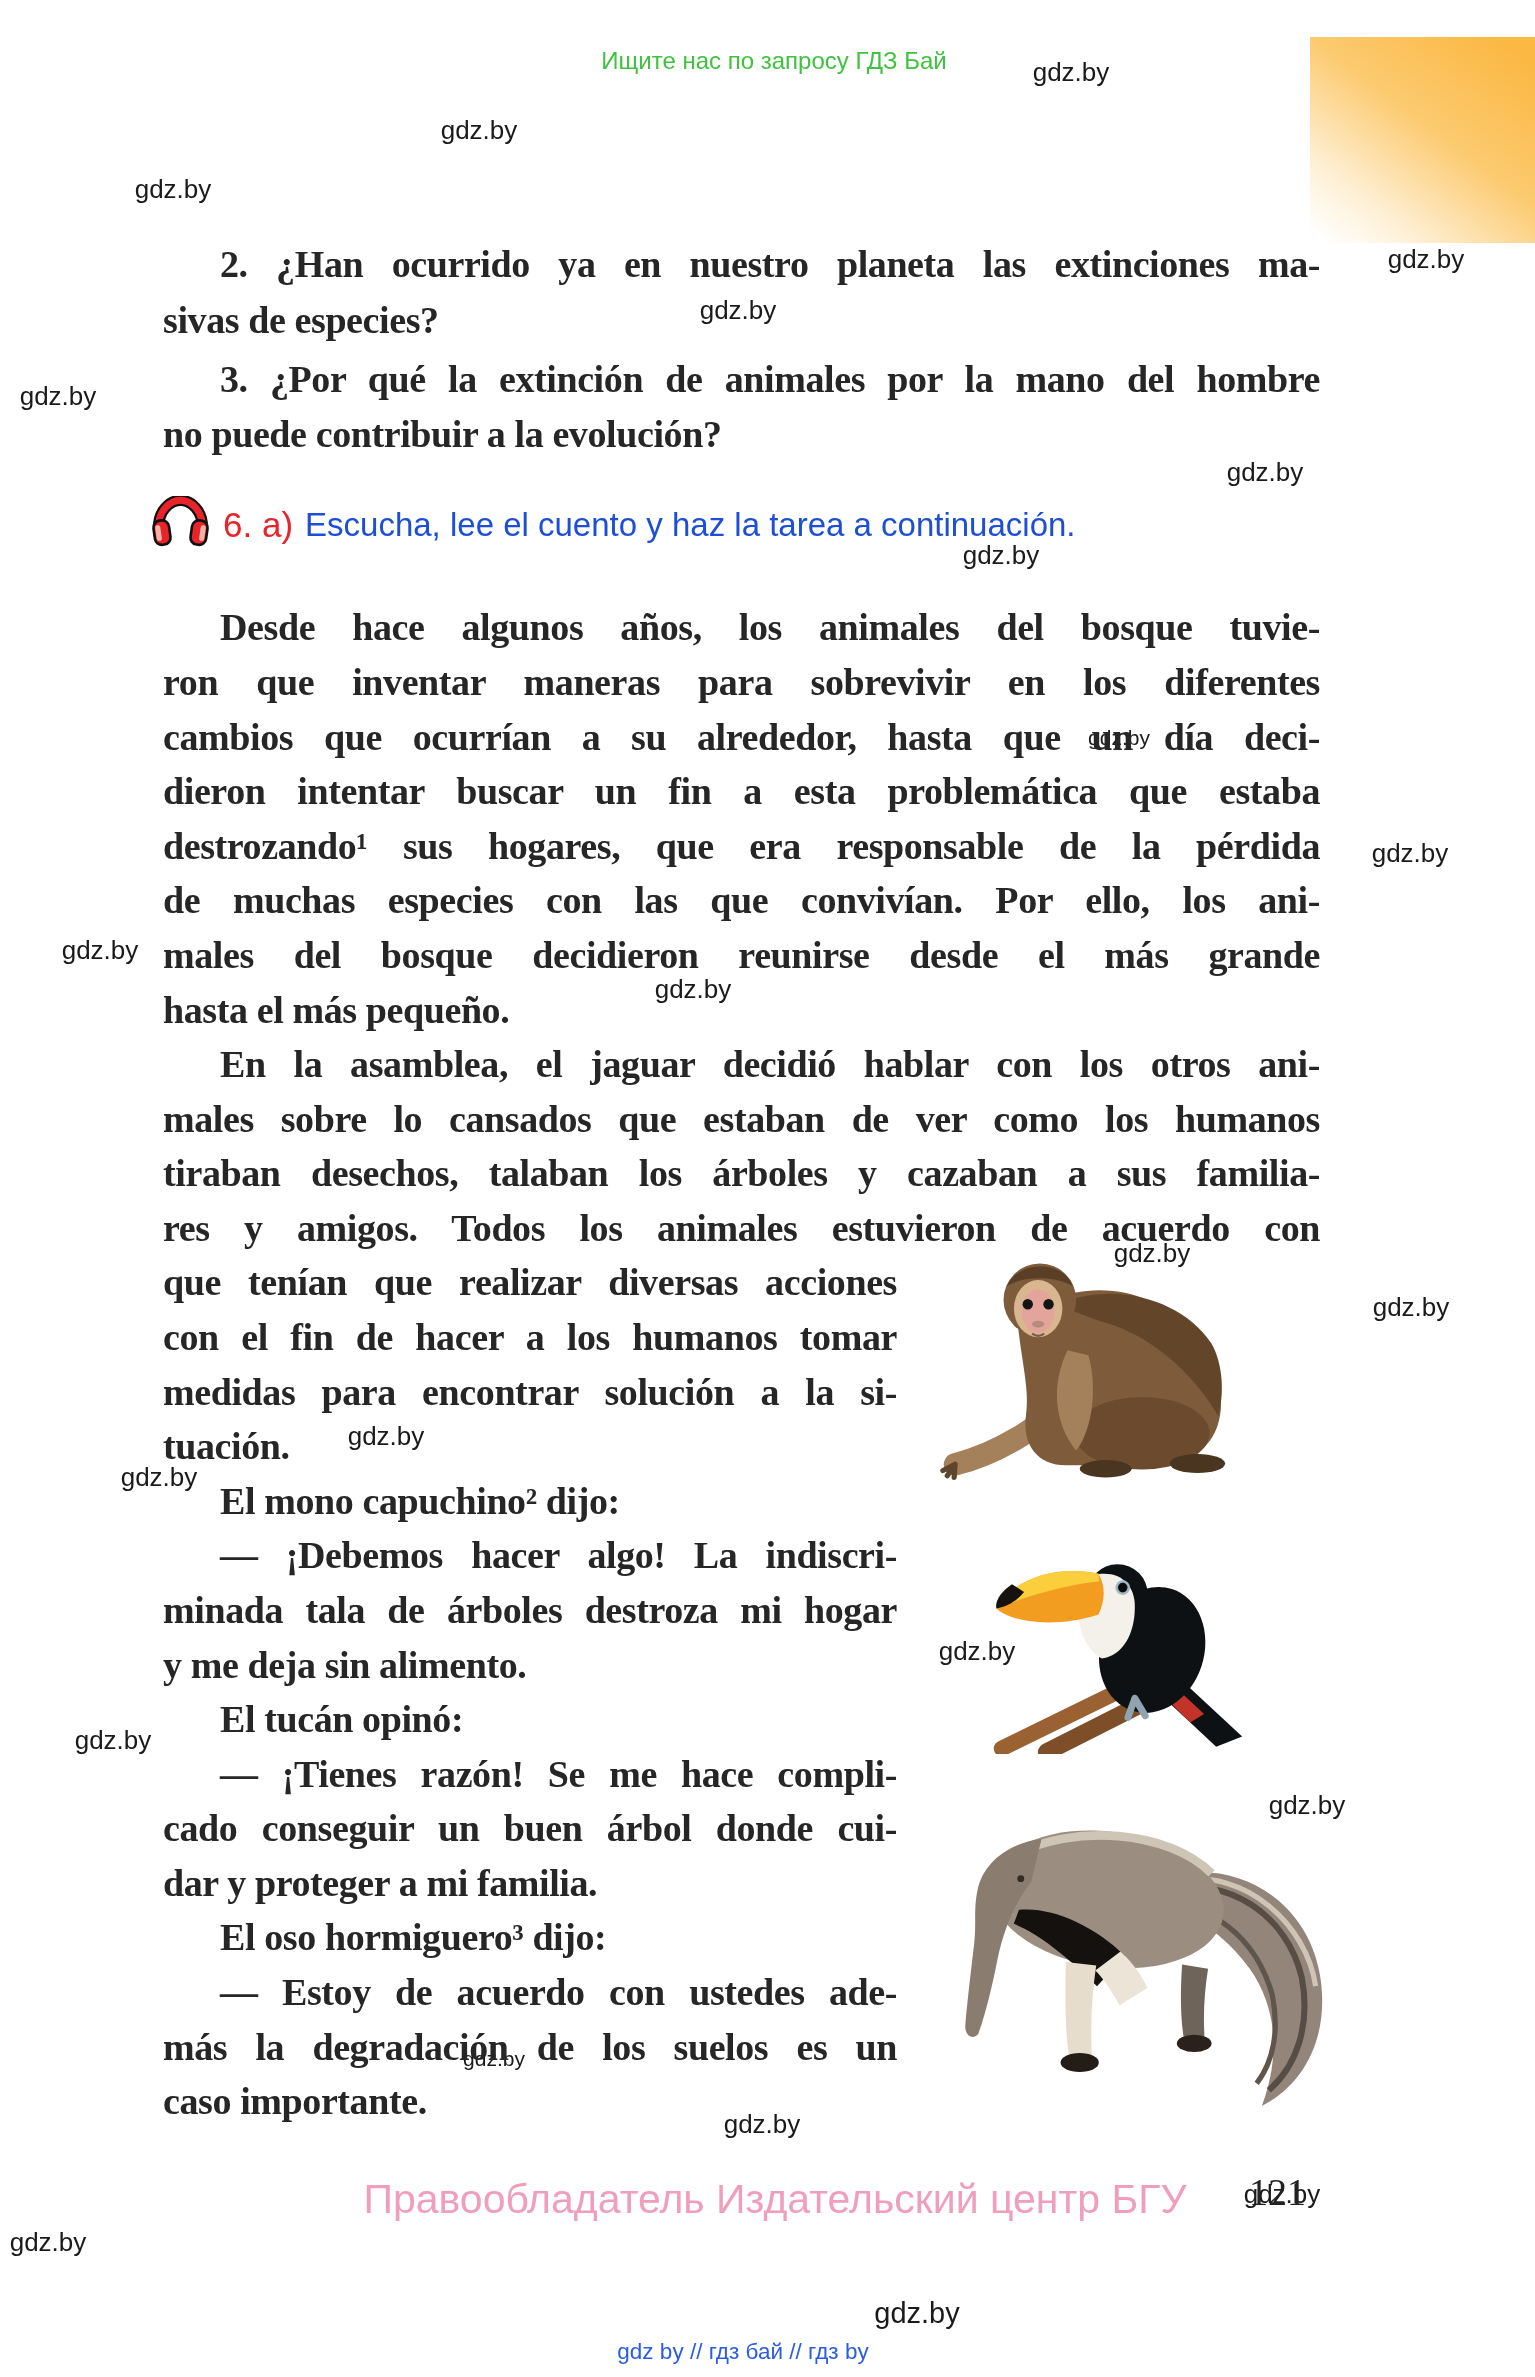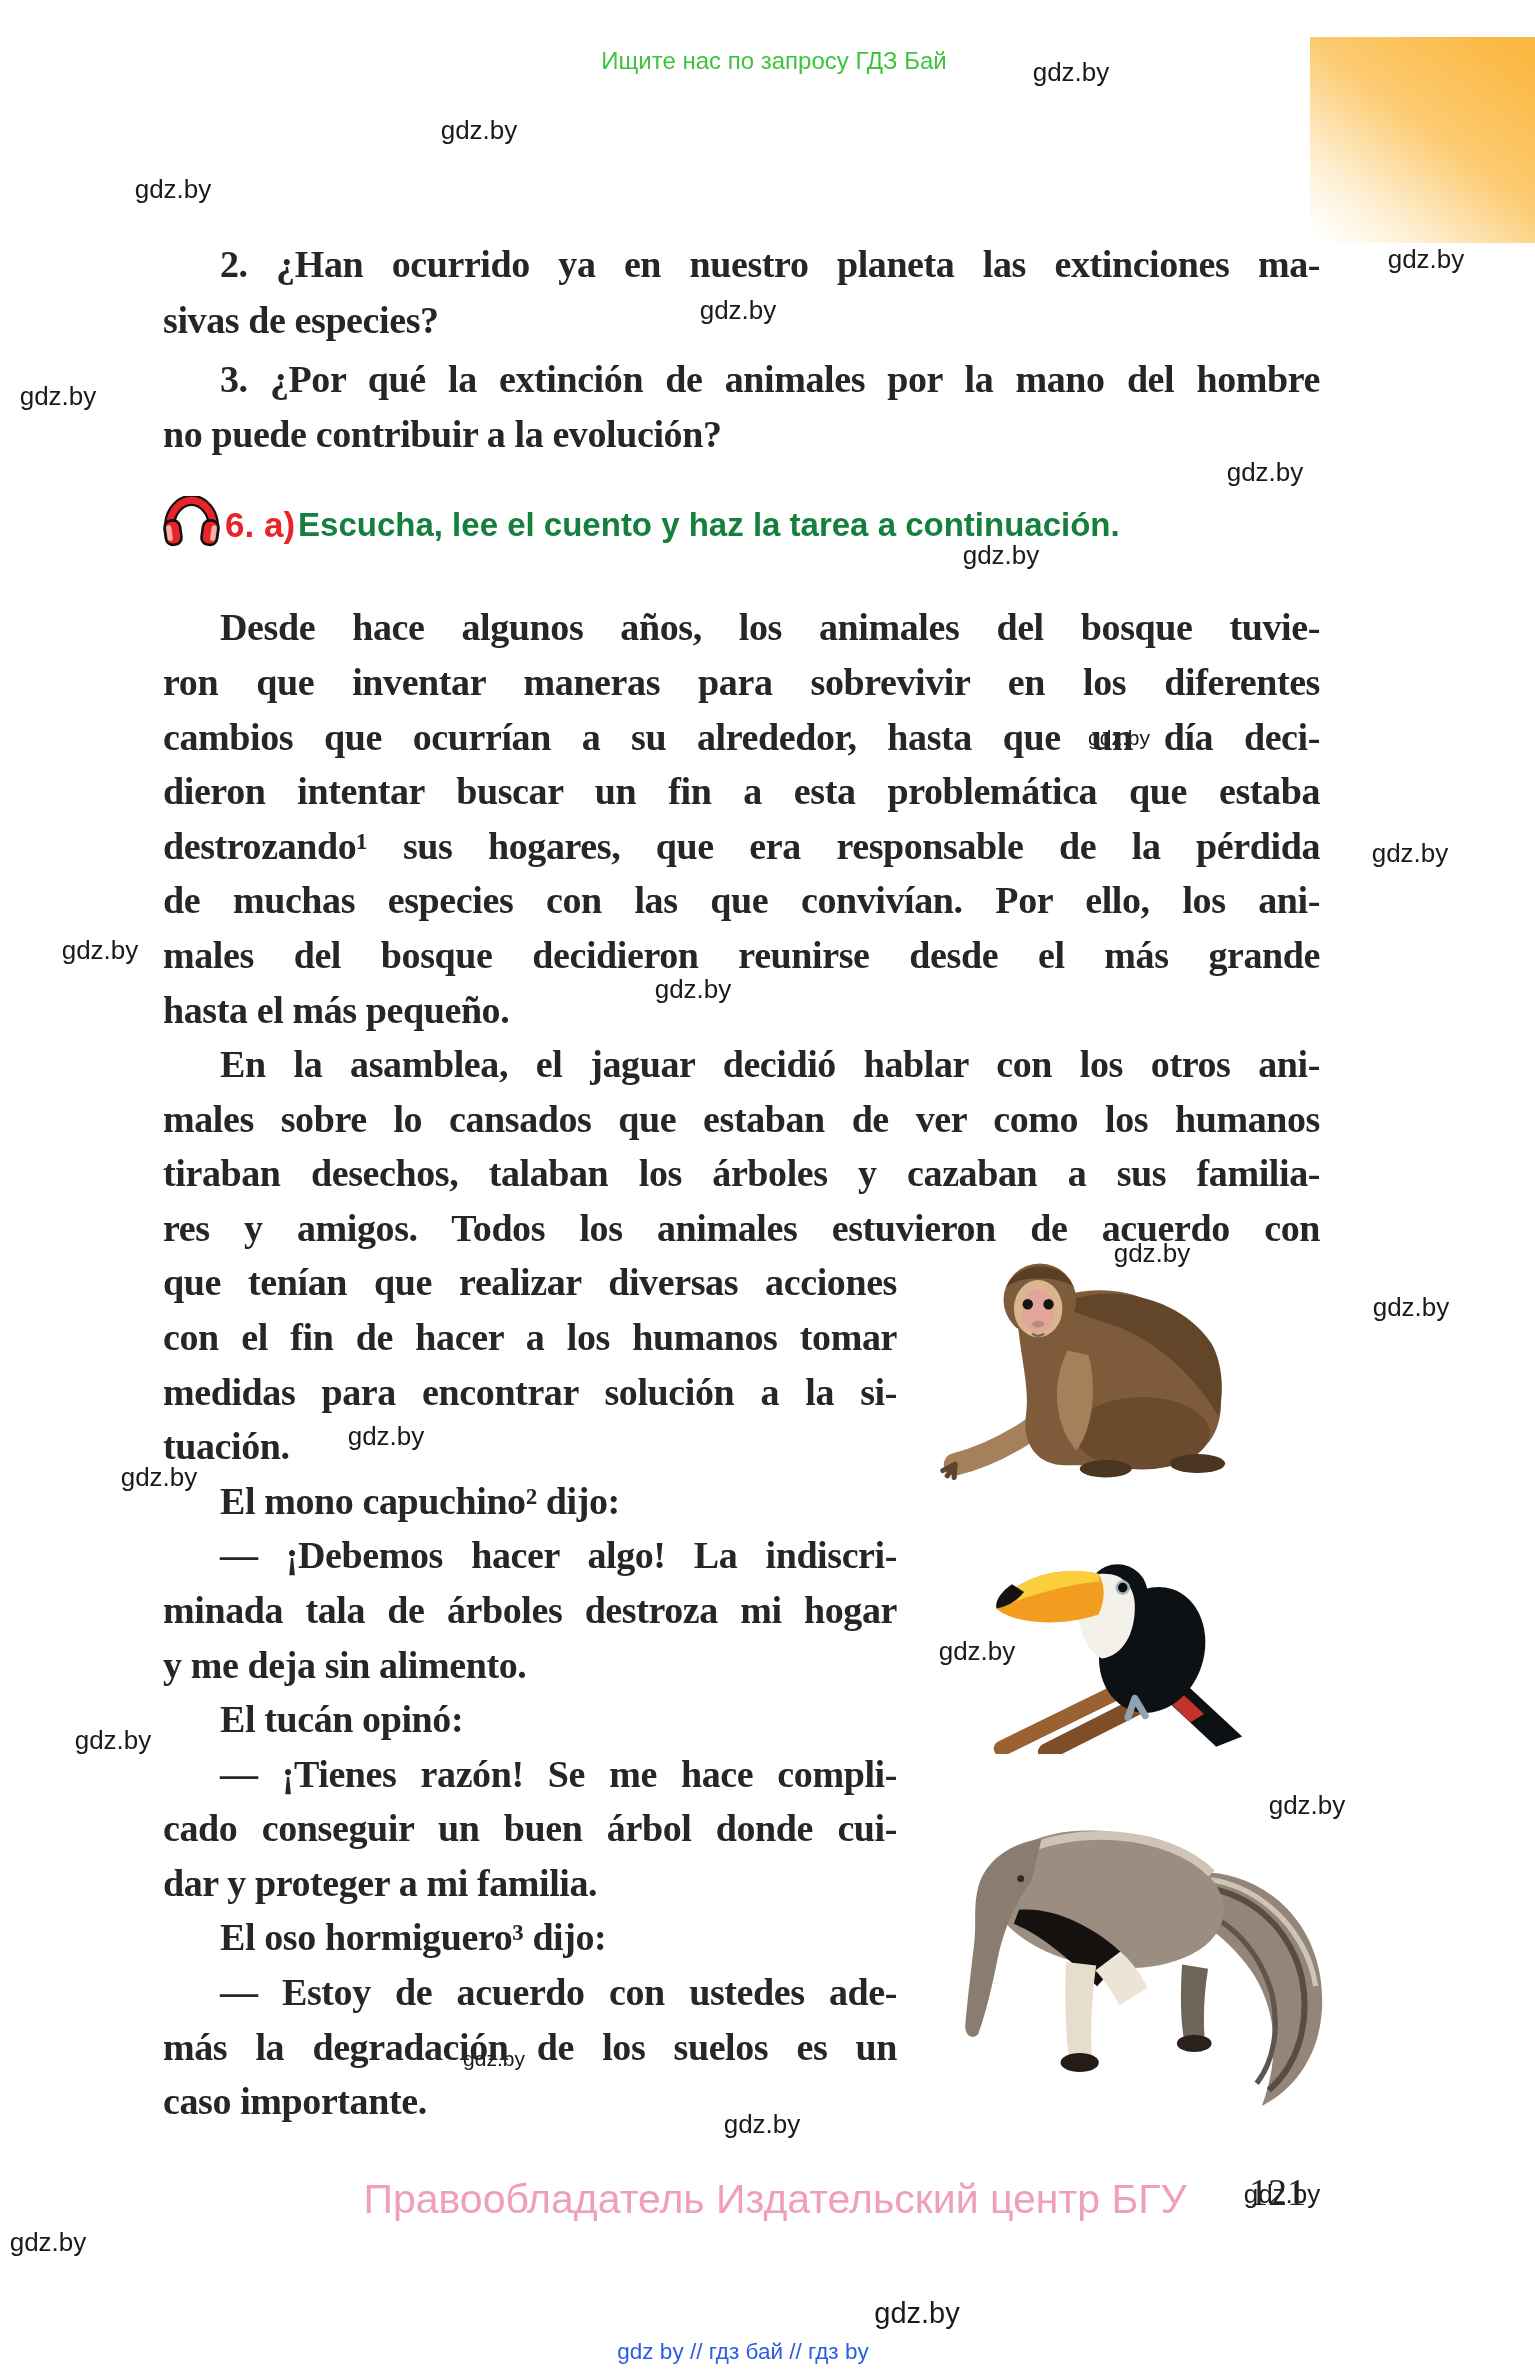--- a/index.html
+++ b/index.html
@@ -24,24 +24,24 @@
   .ln{position:absolute;left:163px;width:1157px;height:55px;
       font-family:"Liberation Serif",serif;font-size:38px;line-height:55px;
       letter-spacing:-0.4px;color:#262626;white-space:nowrap;
       text-align:justify;text-align-last:justify;font-weight:bold;}
   .ln.jst{white-space:normal;}
   .ln.end{text-align:left;text-align-last:left;white-space:nowrap;}
   .ln.ind{text-indent:57px;}
   .ln.narrow{width:734px;}
 
   
-  .exhead{position:absolute;left:161px;top:494px;height:61px;display:flex;align-items:center;gap:3px;
-          font-family:"Liberation Sans",sans-serif;font-weight:bold;white-space:nowrap;}
+  .exhead{position:absolute;left:150px;top:494px;height:61px;display:flex;align-items:center;gap:12px;
+          font-family:"Liberation Sans",sans-serif;font-weight:normal;white-space:nowrap;}
   .exnum{color:#e8232a;font-size:35px;}
-  .extext{color:#15803d;font-size:33px;}
+  .extext{color:#1d4ed8;font-size:33px;}
 
   
   .pagenum{position:absolute;left:1249px;top:2130px;font-family:"Liberation Serif",serif;
            font-size:38px;color:#222;margin-top:40px;}
   .copyright{position:absolute;left:775px;top:2176px;transform:translateX(-50%);
              font-family:"Liberation Sans",sans-serif;font-size:41px;color:#ef9fbc;white-space:nowrap;}
   .footlinks{position:absolute;left:743px;top:2339px;transform:translateX(-50%);
              font-family:"Liberation Sans",sans-serif;font-size:22.5px;color:#2b5ce4;white-space:nowrap;}
 
   .img-abs{position:absolute;}

